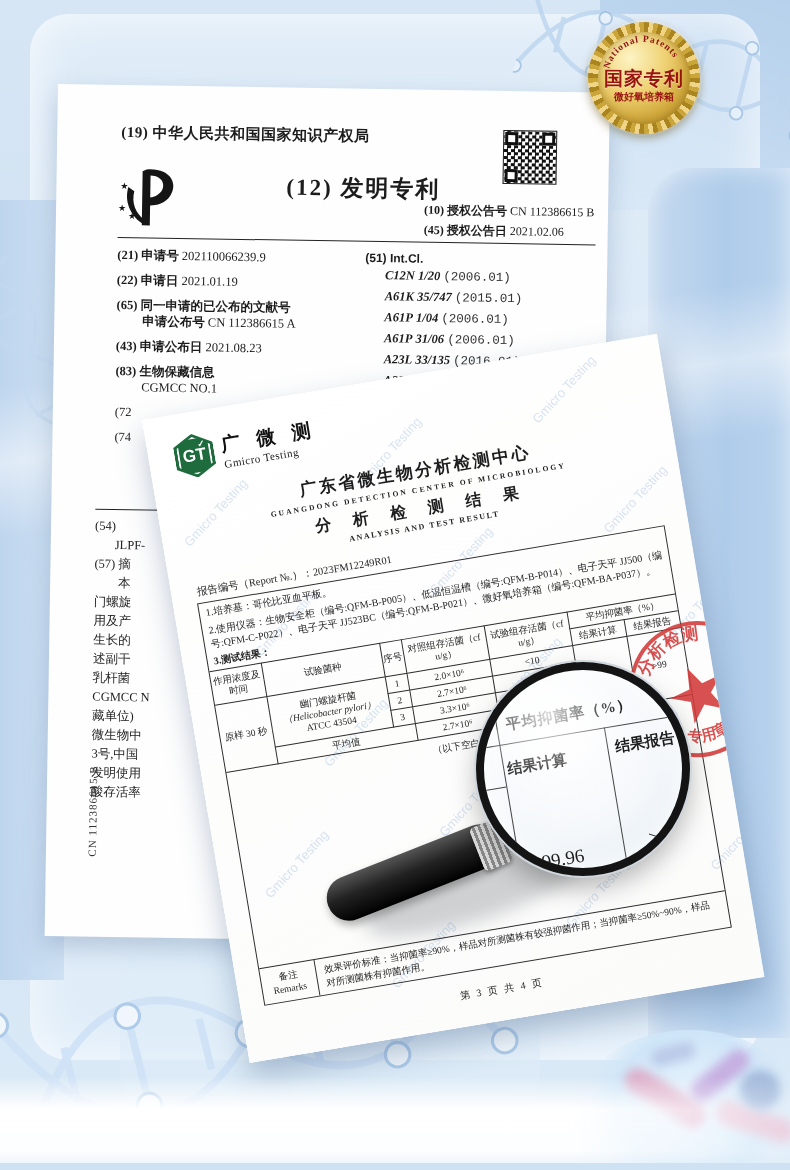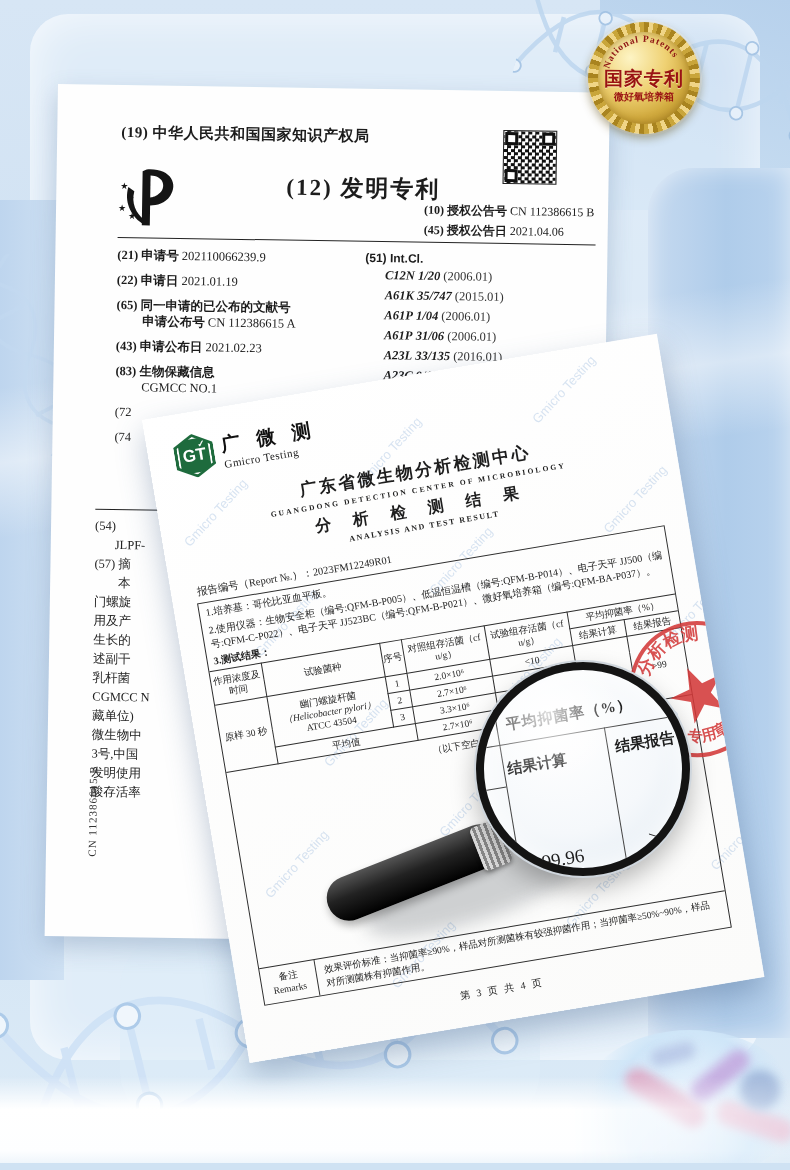--- a/index.html
+++ b/index.html
@@ -61,21 +61,21 @@
   .p-qr i { position:absolute; width:13px; height:13px; border:3px solid #111; background:#fff; }
   .p-qr i.q1{left:1px;top:1px;} .p-qr i.q2{right:1px;top:1px;} .p-qr i.q3{left:1px;bottom:1px;}
   .p-col-l { position:absolute; left:62px; top:162px; width:290px; font-size:12.5px; line-height:16px; }
   .p-col-l .it { margin-bottom:9px; }
   .p-col-l .lab { font-weight:bold; }
   .p-col-l .sub { padding-left:26px; }
   .p-col-r { position:absolute; left:310px; top:162px; width:230px; font-size:12.5px; }
   .p-col-r .lab { font-weight:bold; font-family:"Liberation Sans",sans-serif; font-size:12px; }
   .p-ic { padding-left:20px; line-height:20px; }
   .p-ic .c { font-style:italic; font-weight:bold; }
-  .p-ic .v { color:#333; }
+  .p-ic .v { color:#333;font-family:Liberation Mono, monospace; }
   .p-frag-rule { position:absolute; left:44px; top:424px; width:120px; border-top:1.4px solid #222; }
   .p-frags { position:absolute; left:44px; top:432px; width:150px; font-size:12.5px; line-height:19px;
              color:#222; white-space:nowrap; }
   .p-side { position:absolute; left:40px; top:672px; height:100px; writing-mode:vertical-rl;
             transform:rotate(180deg); font-size:11px; letter-spacing:1px; color:#333; }
 
   
   .report { position:absolute; left:142px; top:420px; width:522px; height:652px;
             background:linear-gradient(160deg,#ffffff,#fbfbfa); transform:rotate(-9.5deg);
             transform-origin:0 0; box-shadow:0 14px 30px rgba(70,100,140,.38);
@@ -261,34 +261,34 @@
     <div class="p-kind">(12) 发明专利</div>
     <div class="p-qr">
         <i class="q1"></i>
         <i class="q2"></i>
         <i class="q3"></i>
       </div>
     <div class="p-grant">
       <div><b>(10) 授权公告号</b>
         <span>CN 112386615 B</span></div>
       <div><b>(45) 授权公告日</b>
-        <span>2021.04.06</span></div>
+        <span>2021.02.06</span></div>
     </div>
     <div class="p-rule"></div>
 
     <div class="p-col-l">
       <div class="it"><span class="lab">(21) 申请号</span>
         <span>202110066239.9</span></div>
       <div class="it"><span class="lab">(22) 申请日</span>
         <span>2021.01.19</span></div>
       <div class="it"><span class="lab">(65) 同一申请的已公布的文献号</span>
         <div class="sub"><span class="lab">申请公布号</span>
           <span>CN 112386615 A</span></div></div>
       <div class="it"><span class="lab">(43) 申请公布日</span>
-        <span>2021.02.23</span></div>
+        <span>2021.08.23</span></div>
       <div class="it"><span class="lab">(83) 生物保藏信息</span>
         <div class="sub">CGMCC NO.1</div></div>
       <div class="it">(72</div>
       <div class="it">(74</div>
     </div>
 
     <div class="p-col-r">
       <div class="lab">(51) Int.Cl.</div>
       <div class="p-ic"><span class="c">C12N</span>
         <span class="c">1/20</span>

